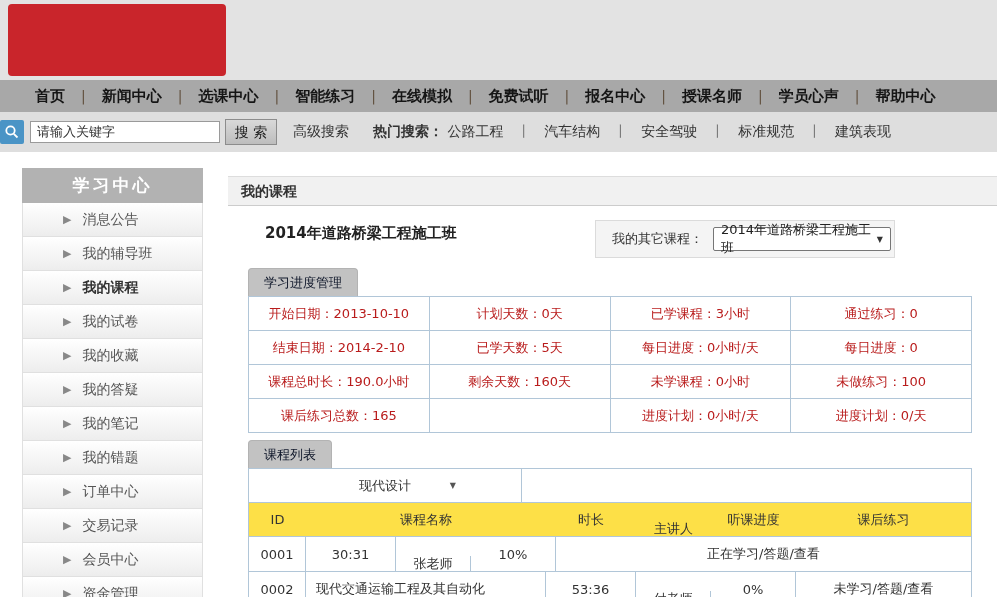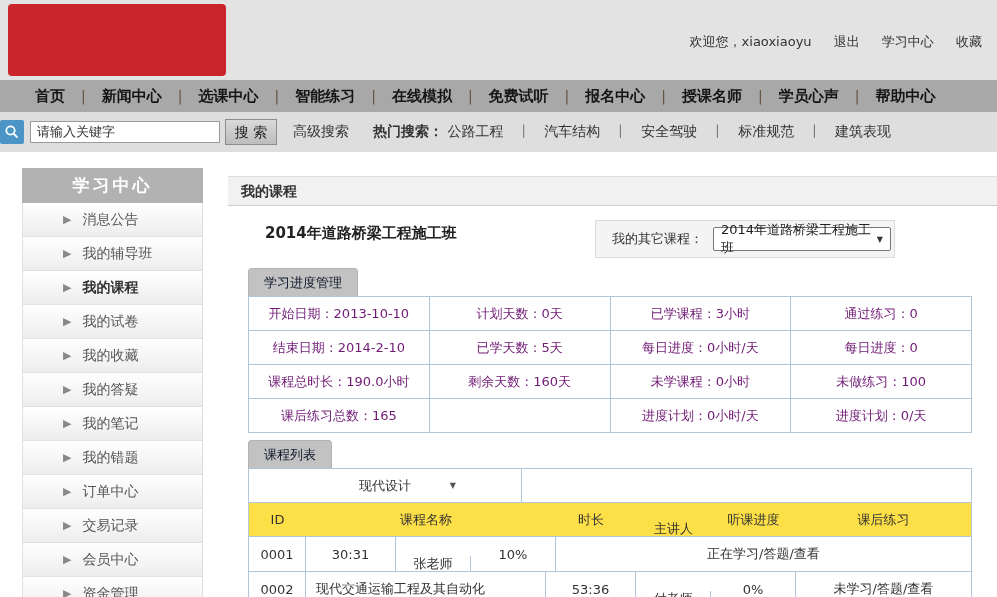--- a/index.html
+++ b/index.html
@@ -57,21 +57,21 @@
           font-size:13px;color:#222;cursor:pointer;}
   .caret{font-size:8px;color:#333;}
 
   .tab{position:absolute;height:28px;line-height:28px;padding:0 15px;background:#c2c2c2;
        border:1px solid #b3b3b3;border-bottom:none;border-radius:4px 4px 0 0;
        font-size:13px;color:#0f172a;}
   .tab1{left:248px;top:268px;}
   .tab2{left:248px;top:440px;}
 
   table.progress{position:absolute;left:248px;top:296px;width:724px;border-collapse:collapse;}
-  table.progress td{border:1px solid #b1c6d8;height:31px;text-align:center;font-size:13px;color:#701a75;width:25%;}
+  table.progress td{border:1px solid #b1c6d8;height:31px;text-align:center;font-size:13px;color:#b91c1c;width:25%;}
 
   .course-table{position:absolute;left:248px;top:468px;width:724px;border:1px solid #b1c6d8;box-sizing:border-box;font-size:13px;color:#333;}
   .filter-row{height:33px;border-bottom:1px solid #b1c6d8;display:flex;}
   .filter-cell{width:272px;border-right:1px solid #b1c6d8;position:relative;display:flex;align-items:center;justify-content:center;cursor:pointer;}
   .filter-cell .caret{position:absolute;right:65px;top:12px;color:#555;}
   .chead{height:33px;background:#fde047;border-bottom:1px solid #b1c6d8;display:flex;align-items:center;}
   .crow{height:34px;display:flex;align-items:stretch;border-bottom:1px solid #b1c6d8;}
   .crow:last-child{border-bottom:none;}
   .cc{display:flex;align-items:center;justify-content:center;box-sizing:border-box;}
   .crow .cc{border-right:1px solid #b1c6d8;}
@@ -80,26 +80,20 @@
   .cname{justify-content:flex-start;padding-left:10px;}
   .clink{cursor:pointer;}
 </style>
 </head>
 <body>
 
 <div id="screen">
 
   <div class="topbar">
     <div class="logo"></div>
-    <div class="userlinks">
-      <span class="welcome">欢迎您，xiaoxiaoyu</span>
-      <span>退出</span>
-      <span>学习中心</span>
-      <span>收藏</span>
-    </div>
   </div>
 
   <div class="nav">
     <span class="navitem">首页</span>
     <span class="sep">|</span>
     <span class="navitem">新闻中心</span>
     <span class="sep">|</span>
     <span class="navitem">选课中心</span>
     <span class="sep">|</span>
     <span class="navitem">智能练习</span>

